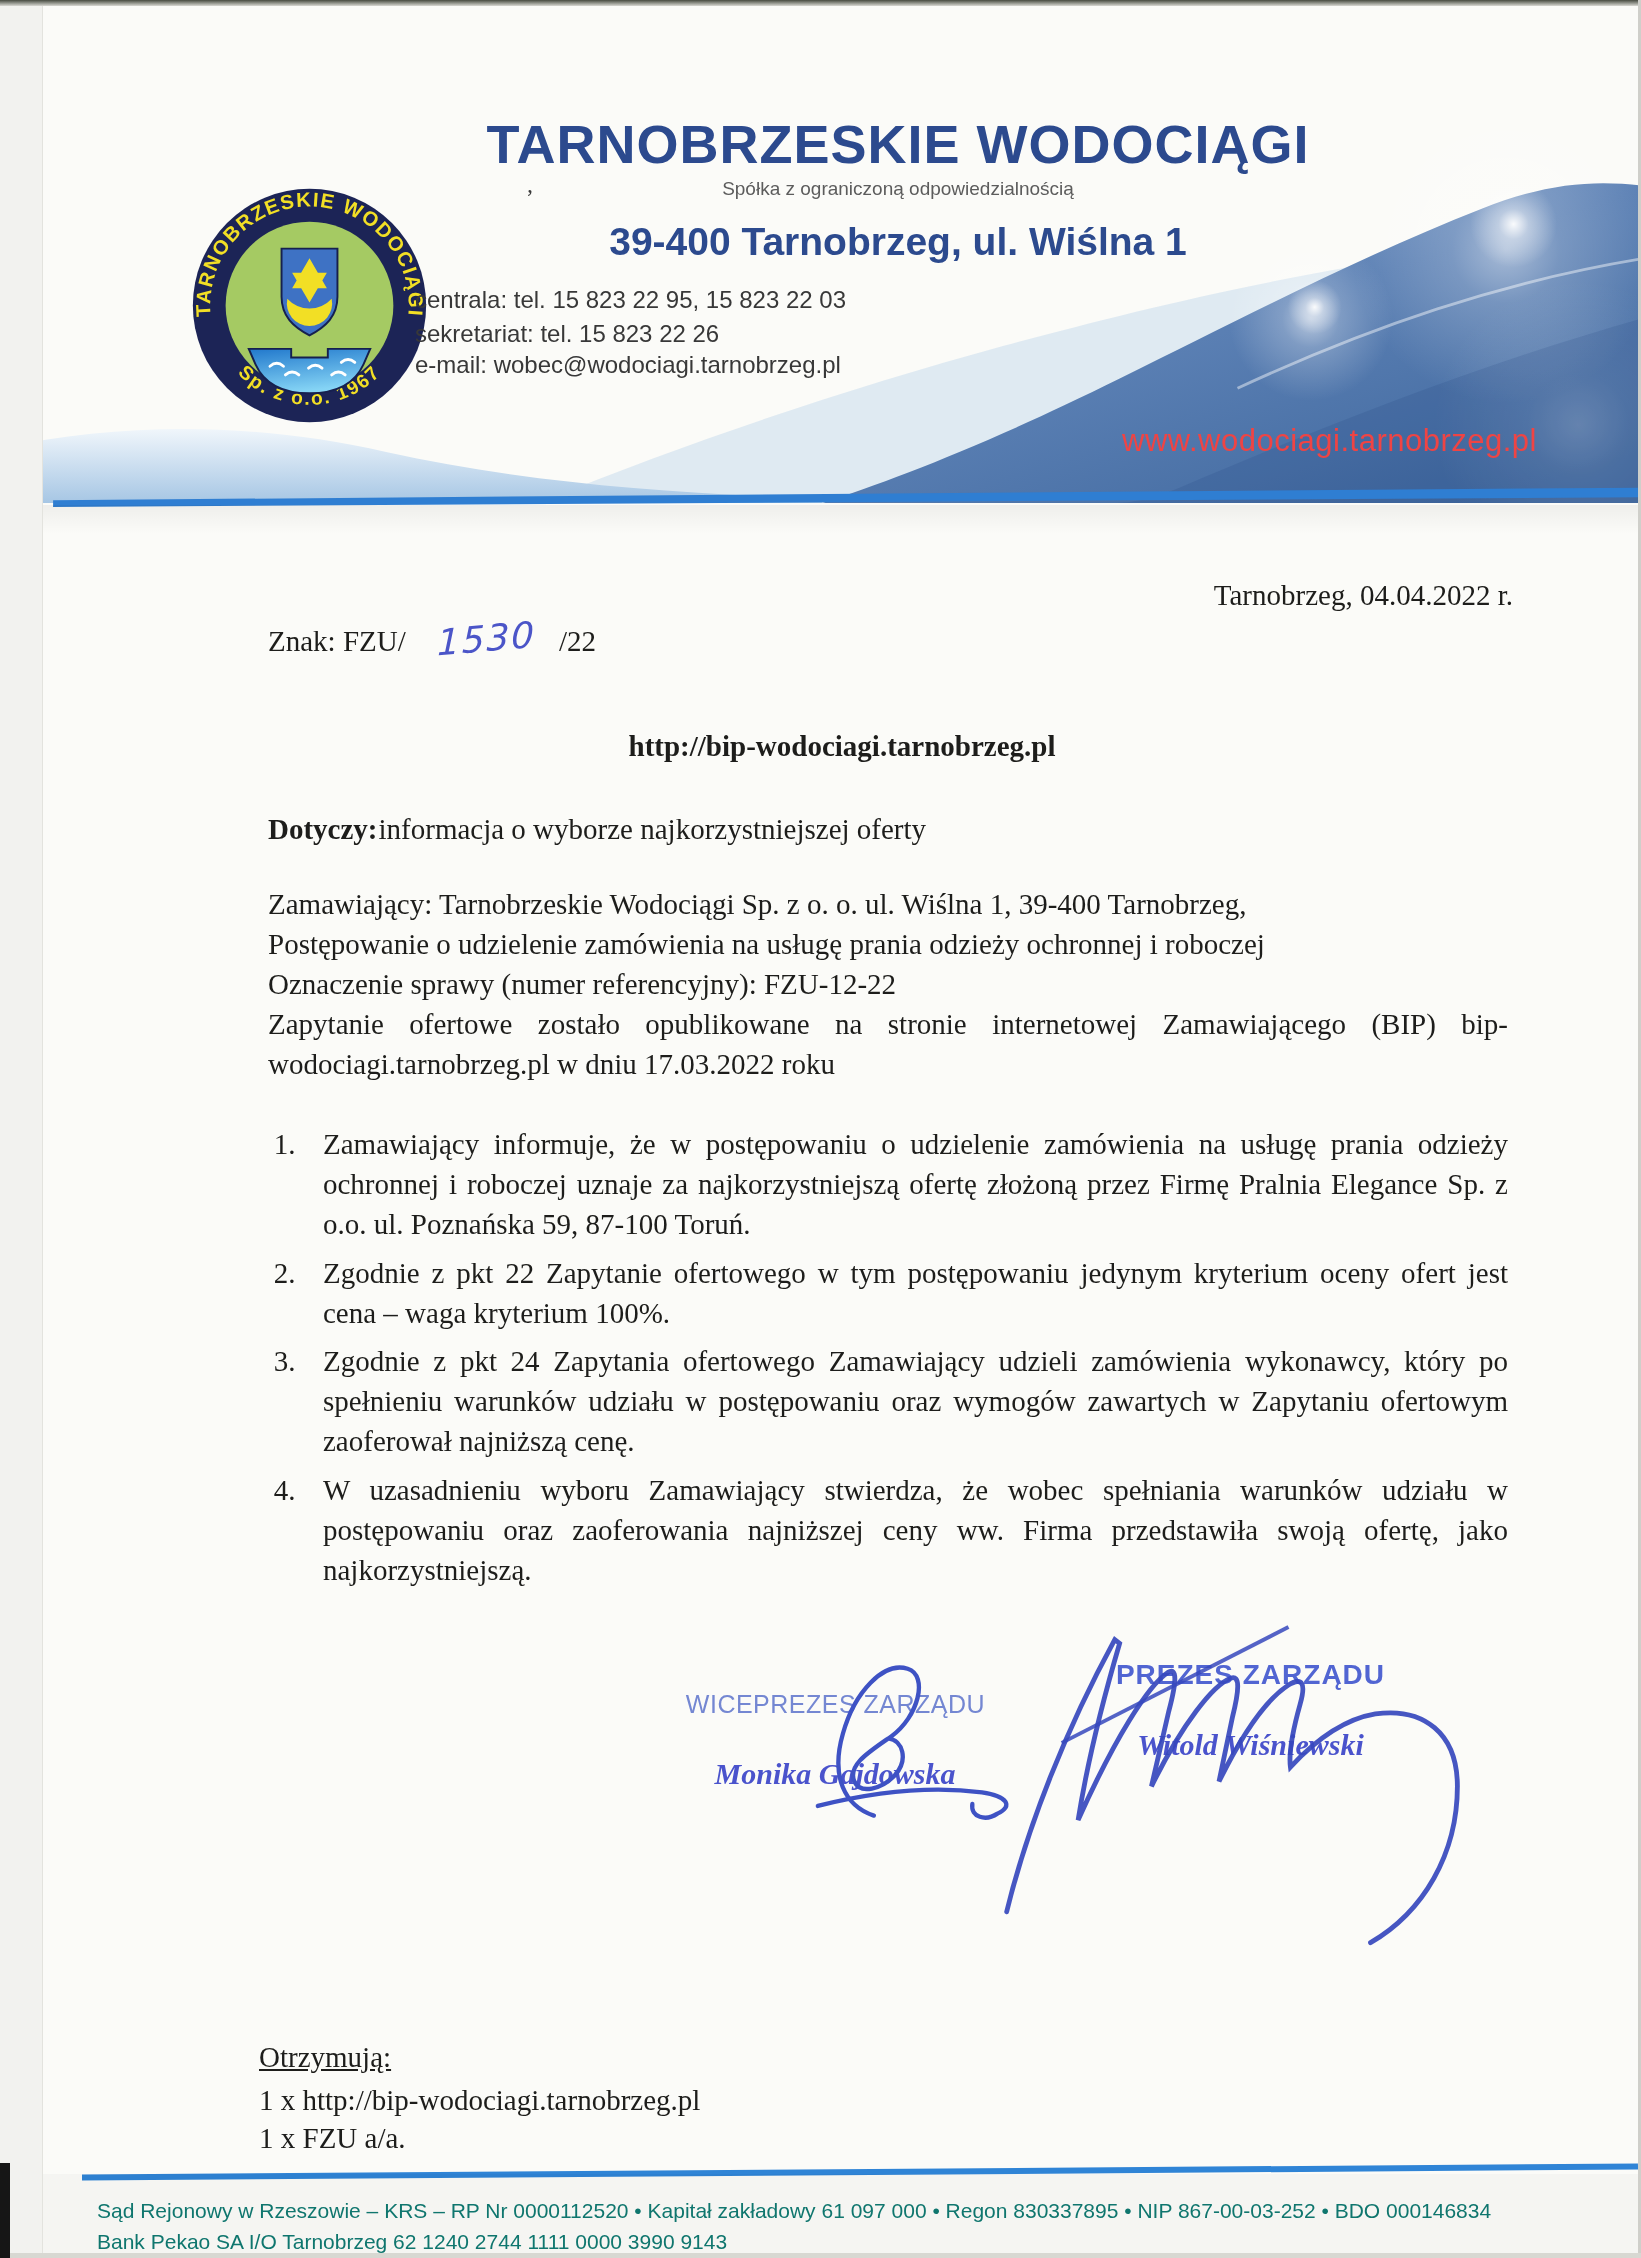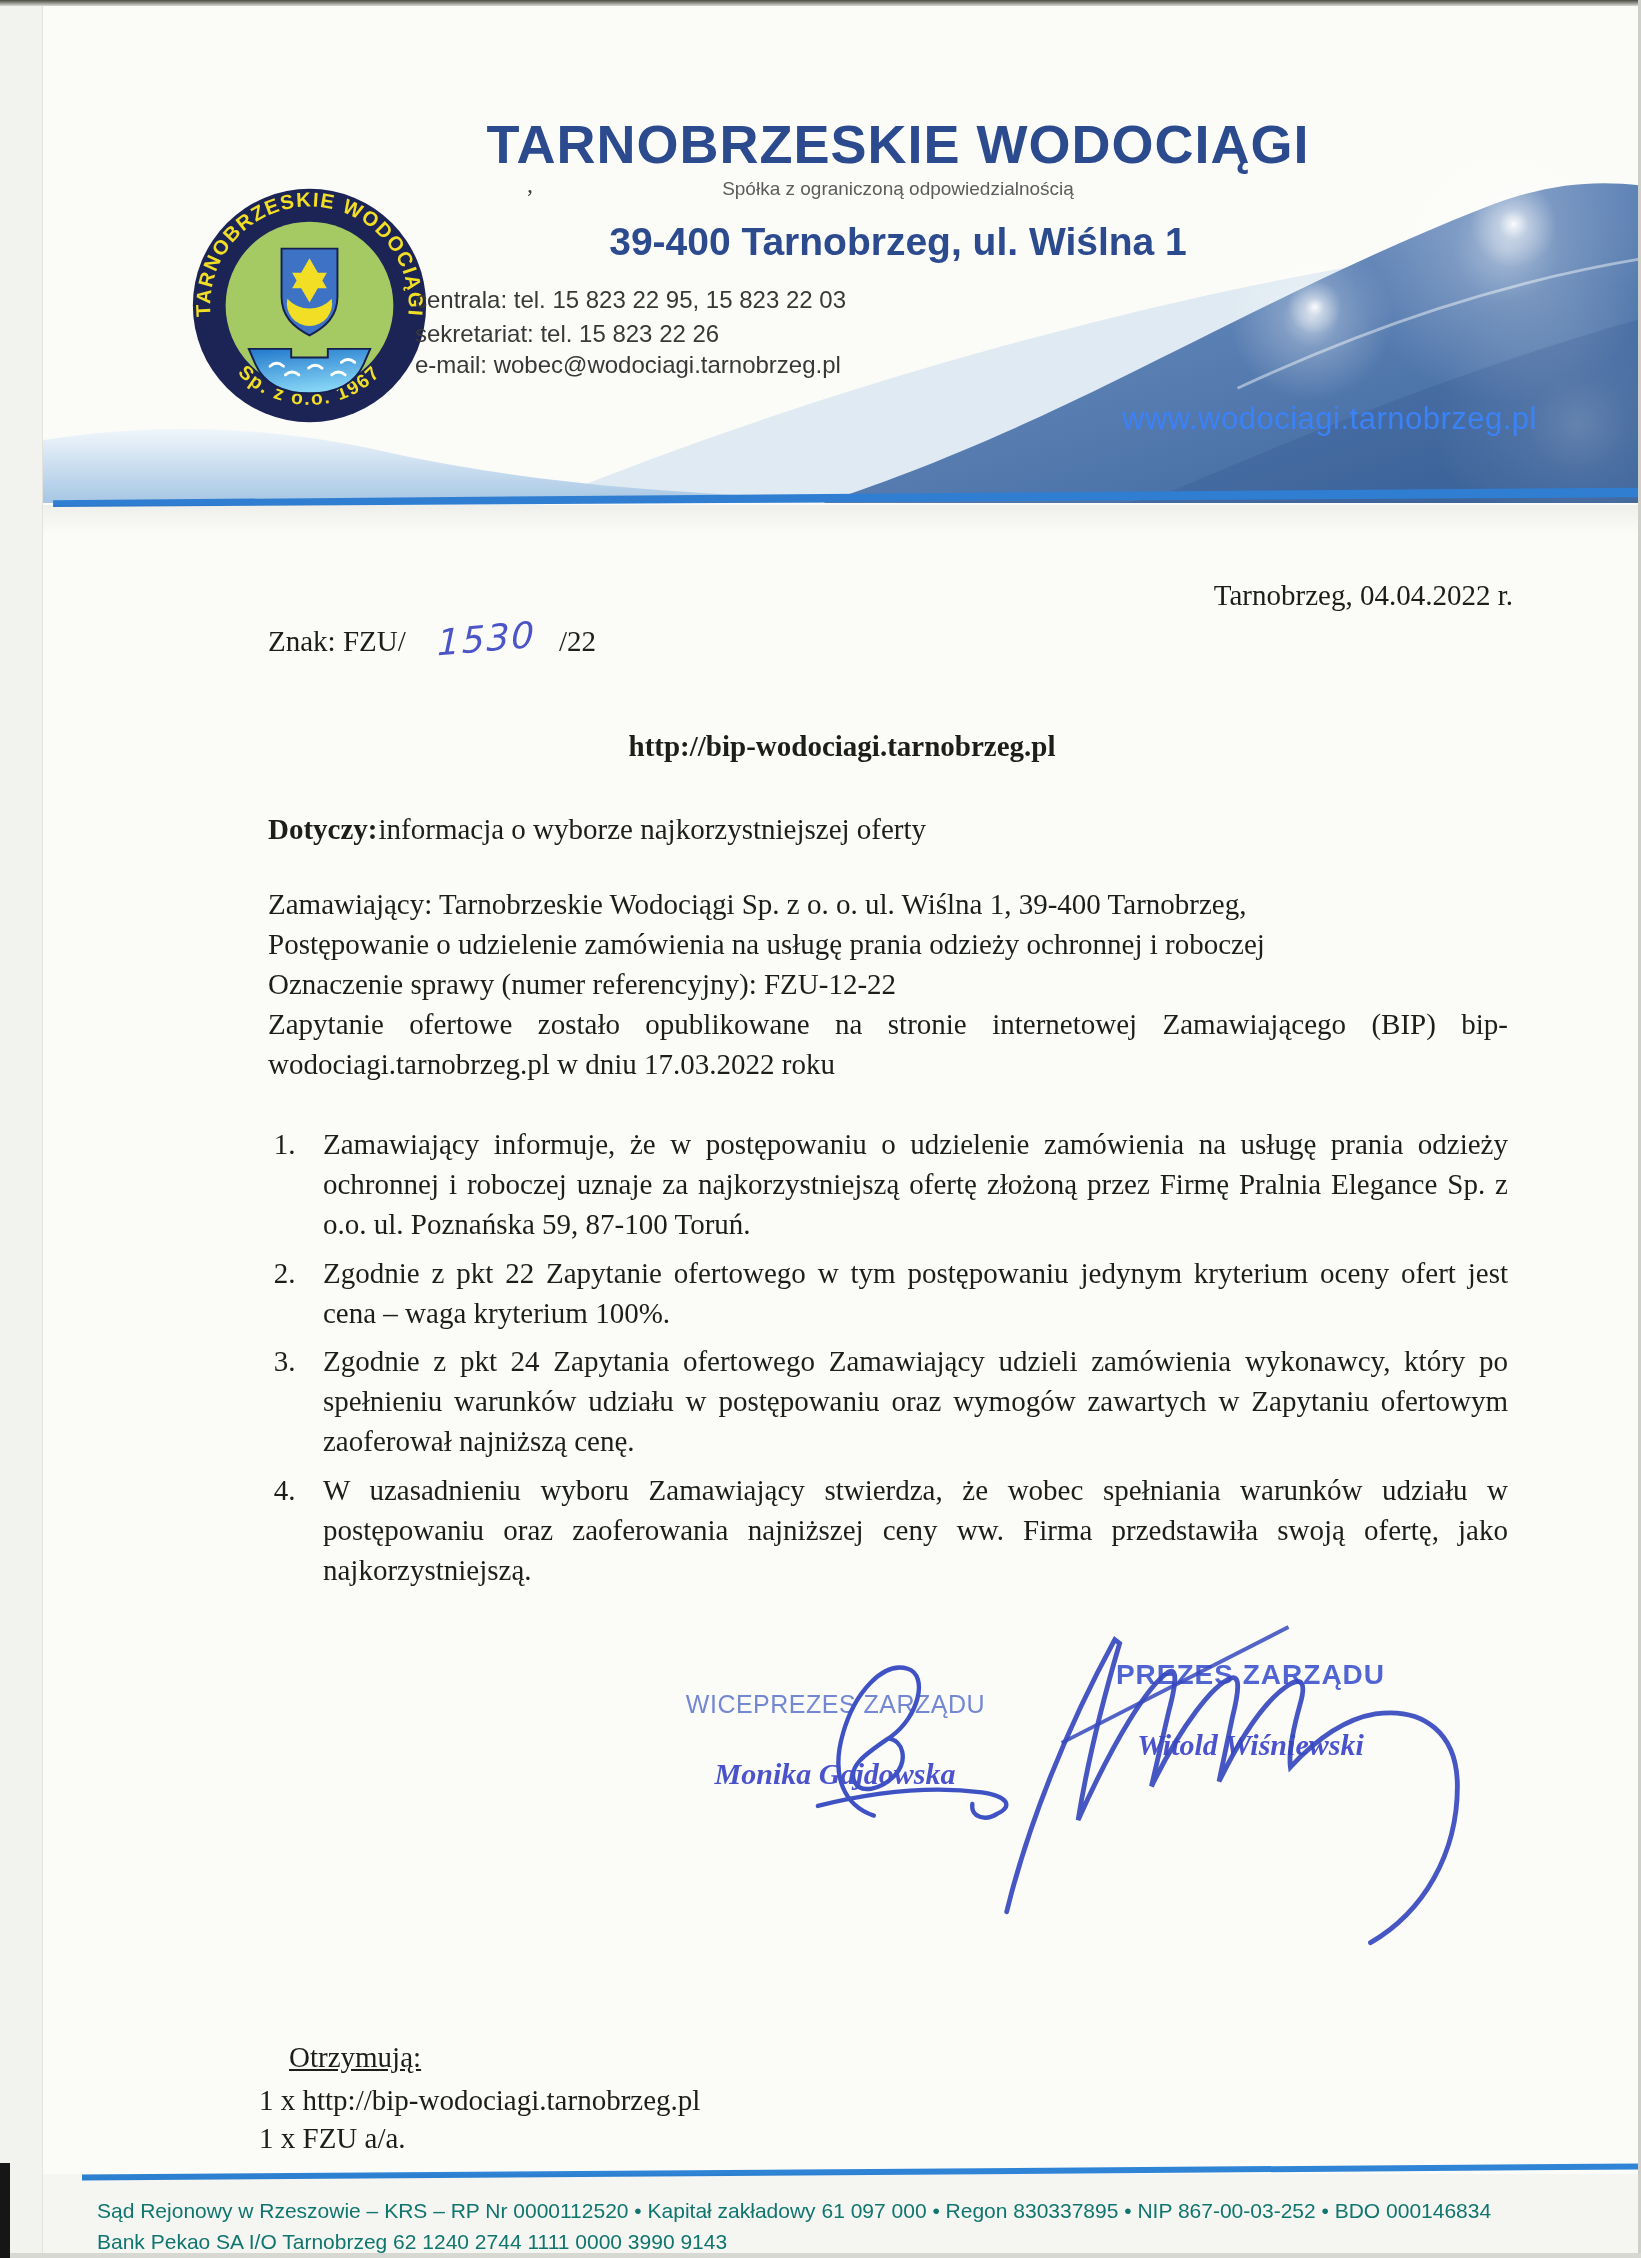--- a/index.html
+++ b/index.html
@@ -21,22 +21,22 @@
     font-family:"Liberation Sans",sans-serif;font-weight:700;font-size:54px;line-height:56px;
     letter-spacing:1px;color:#2c4a8e;}
   .company-form{left:415px;top:178px;width:966px;text-align:center;
     font-family:"Liberation Sans",sans-serif;font-size:19px;color:#5c5c5c;}
   .stray{left:526px;top:185px;font-size:23px;color:#3a3a3a;}
   .address{left:415px;top:220px;width:966px;text-align:center;
     font-family:"Liberation Sans",sans-serif;font-weight:600;font-size:39px;color:#2c4a8e;}
   .contact{left:415px;width:966px;text-align:left;
     font-family:"Liberation Sans",sans-serif;font-size:24px;color:#383838;}
   .c1{top:286px;} .c2{top:320px;} .c3{top:351px;}
-  .www{top:401px;right:104px;font-family:"Liberation Sans",sans-serif;font-size:31px;
-    color:#3b82f6;letter-spacing:0.5px;}
+  .www{top:423px;right:104px;font-family:"Liberation Sans",sans-serif;font-size:31px;
+    color:#ef4444;letter-spacing:0.5px;}
   
   .date{right:128px;top:579px;font-size:29px;}
   .ref{left:268px;top:618px;font-size:29px;}
   .hand{display:inline-block;margin:0 23px 0 31px;transform:rotate(-5deg) skewX(-6deg);
     font-family:"DejaVu Sans",sans-serif;font-style:italic;font-size:36px;letter-spacing:1.9px;color:#4b55c8;}
   .bip{left:43px;top:730px;width:1598px;text-align:center;font-weight:bold;font-size:29px;}
   .subject{left:268px;top:813px;font-size:29px;}
   .subject b{font-weight:bold;}
   .subject .st{margin-left:1px;}
   .intro{left:268px;top:884px;width:1240px;font-size:29px;line-height:40px;}
@@ -49,21 +49,21 @@
   .sigl-title{left:676px;top:1690px;width:319px;font-size:25px;font-weight:500;
     color:#7487d2;letter-spacing:0.5px;}
   .sigl-name{left:666px;top:1757px;width:338px;text-align:center;
     font-style:italic;font-weight:700;font-size:30px;color:#4a53cc;}
   .sigr-title{left:1101px;top:1659px;width:299px;font-size:28px;font-weight:700;
     color:#5165d2;letter-spacing:1px;}
   .sigr-name{left:1091px;top:1728px;width:319px;text-align:center;
     font-style:italic;font-weight:700;font-size:30px;color:#4a53cc;}
   .ink{z-index:5;}
   
-  .otrzy{left:259px;top:2041px;font-size:29px;text-decoration:underline;margin-left:30px;}
+  .otrzy{left:259px;top:2041px;font-size:29px;text-decoration:underline;}
   .dist0{left:259px;top:2084px;font-size:29px;}
   .dist1{left:259px;top:2122px;font-size:29px;}
   .footer-rule{left:82px;top:2169px;width:1556px;height:5.8px;background:#2f84d6;
     transform:rotate(-0.4deg);}
   .footer-shade{left:0;top:2174px;width:1641px;height:84px;background:rgba(0,0,0,0.025);}
   .fline{left:97px;width:1448px;text-align:left;font-family:"Liberation Sans",sans-serif;
     font-size:21px;color:#0f766e;z-index:2;}
   .f1{top:2199px;} .f2{top:2230px;}
 </style>
 </head>

